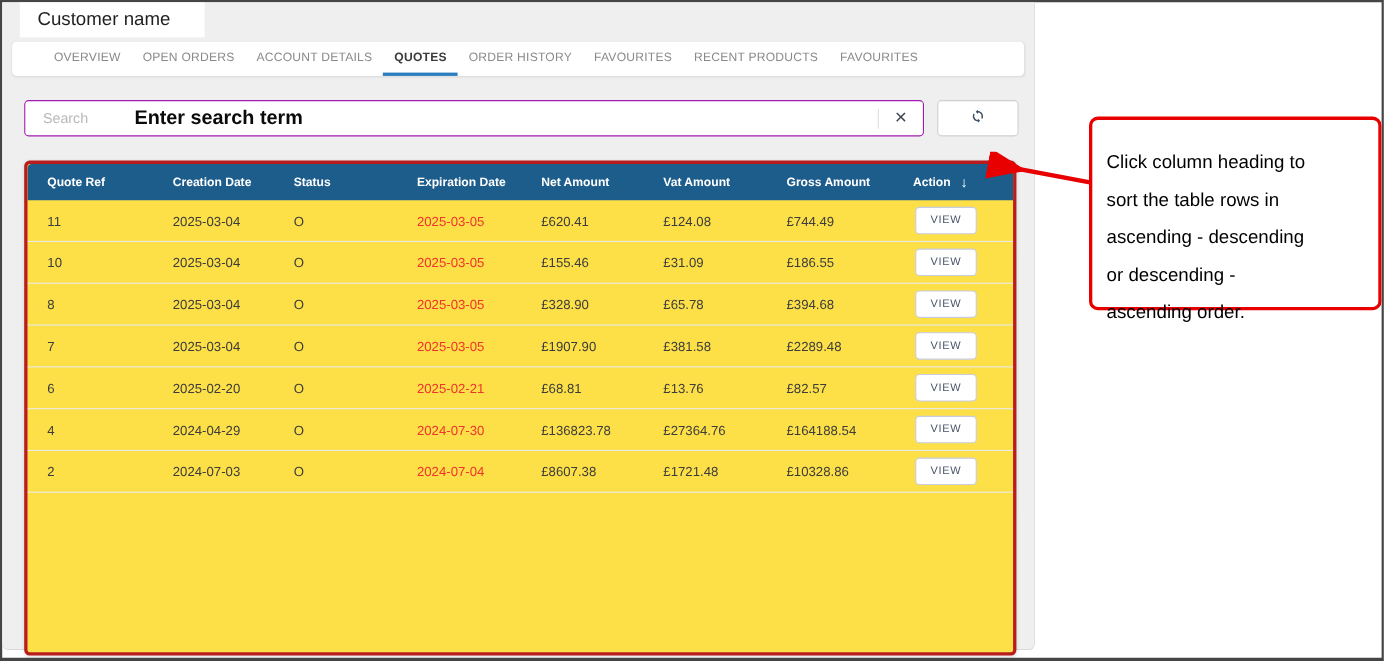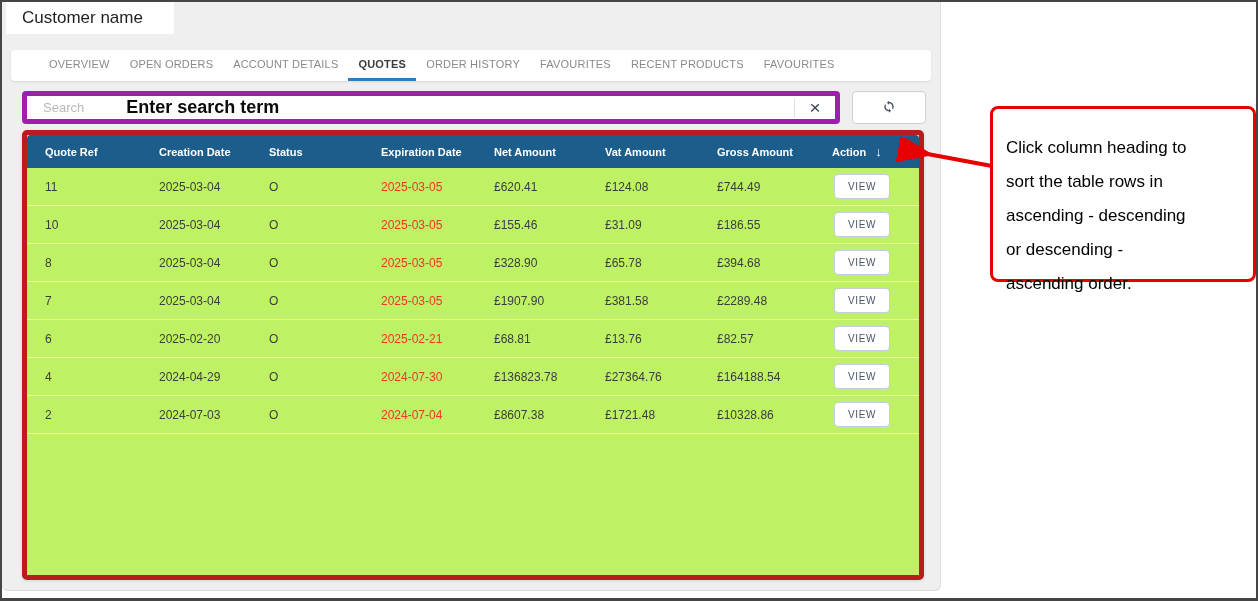--- a/index.html
+++ b/index.html
@@ -18,37 +18,37 @@
   .main-panel {
     position: absolute; left: 0; top: 0;
     width: 938px; height: 588px;
     background: #efeff0;
     border-right: 1px solid #e0e0e0;
     border-bottom: 1px solid #d9d9d9;
     border-radius: 0 0 6px 6px;
   }
 
   .title-tab {
-    position: absolute; left: 4px; top: 0;
+    position: absolute; left: 16px; top: 0;
     width: 168px; height: 32px;
     background: #ffffff;
     display: flex; align-items: center;
     padding-left: 16px; box-sizing: border-box;
   }
   .title-tab span { font-size: 17px; color: #1f1f1f; }
 
   
   .tab-strip {
     position: absolute; left: 9px; top: 36px;
     width: 920px; height: 31px;
     background: #ffffff;
     border-radius: 4px;
     box-shadow: 0 1px 2px rgba(0,0,0,0.10);
     display: flex; align-items: stretch;
-    padding-left: 28px; box-sizing: border-box; margin-top: 12px;
+    padding-left: 28px; box-sizing: border-box;
   }
   .tab {
     display: flex; align-items: center;
     padding: 0 10px;
     font-size: 11px; letter-spacing: 0.2px;
     color: #8a8a8a;
     border-bottom: 3px solid transparent;
     box-sizing: border-box;
     cursor: pointer;
     white-space: nowrap;
@@ -56,21 +56,21 @@
   .tab.active {
     color: #3c3c3c; font-weight: bold;
     border-bottom-color: var(--active_tab_underline, #2d7dc1);
   }
 
   
   .search-card {
     position: absolute; left: 20px; top: 89px;
     width: 818px; height: 33px;
     background: #fff;
-    border: 5px solid #a21caf; border-radius: 4px;
+    border: 1px solid #a21caf; border-radius: 4px;
     box-sizing: border-box;
     display: flex; align-items: center;
   }
   .search-placeholder { margin-left: 16px; color: #b8b8b8; font-size: 13px; }
   .search-annotation  { margin-left: 42px; color: #0a0a0a; font-size: 18px; font-weight: bold; }
   .search-divider { margin-left: auto; width: 1px; height: 18px; background: #ddd; }
   .search-clear {
     width: 40px; height: 100%;
     display: flex; align-items: center; justify-content: center;
     font-size: 19px; color: #3c4454; cursor: pointer;
@@ -79,24 +79,24 @@
     position: absolute; left: 850px; top: 89px;
     width: 74px; height: 33px;
     background: #fff; border: 1px solid #cfcfcf; border-radius: 4px;
     box-sizing: border-box;
     display: flex; align-items: center; justify-content: center;
     cursor: pointer;
   }
 
   
   .table-card {
-    position: absolute; left: 20px; top: 128px;
+    position: absolute; left: 20px; top: 144px;
     width: 902px; height: 450px;
-    background: #bef264;
-    border: 5px solid #b91c1c; border-radius: 5px;
+    background: #fde047;
+    border: 3px solid #b91c1c; border-radius: 5px;
     box-shadow: 0 1px 3px rgba(0,0,0,0.12);
     box-sizing: border-box;
     overflow: hidden;
   }
   .table-header {
     display: grid;
     grid-template-columns: 114px 110px 112px 113px 111px 112px 115px 1fr;
     height: 33px; align-items: center;
     background: var(--header_bg, #1d5d8c);
     color: #fff; font-size: 11px; font-weight: bold;

